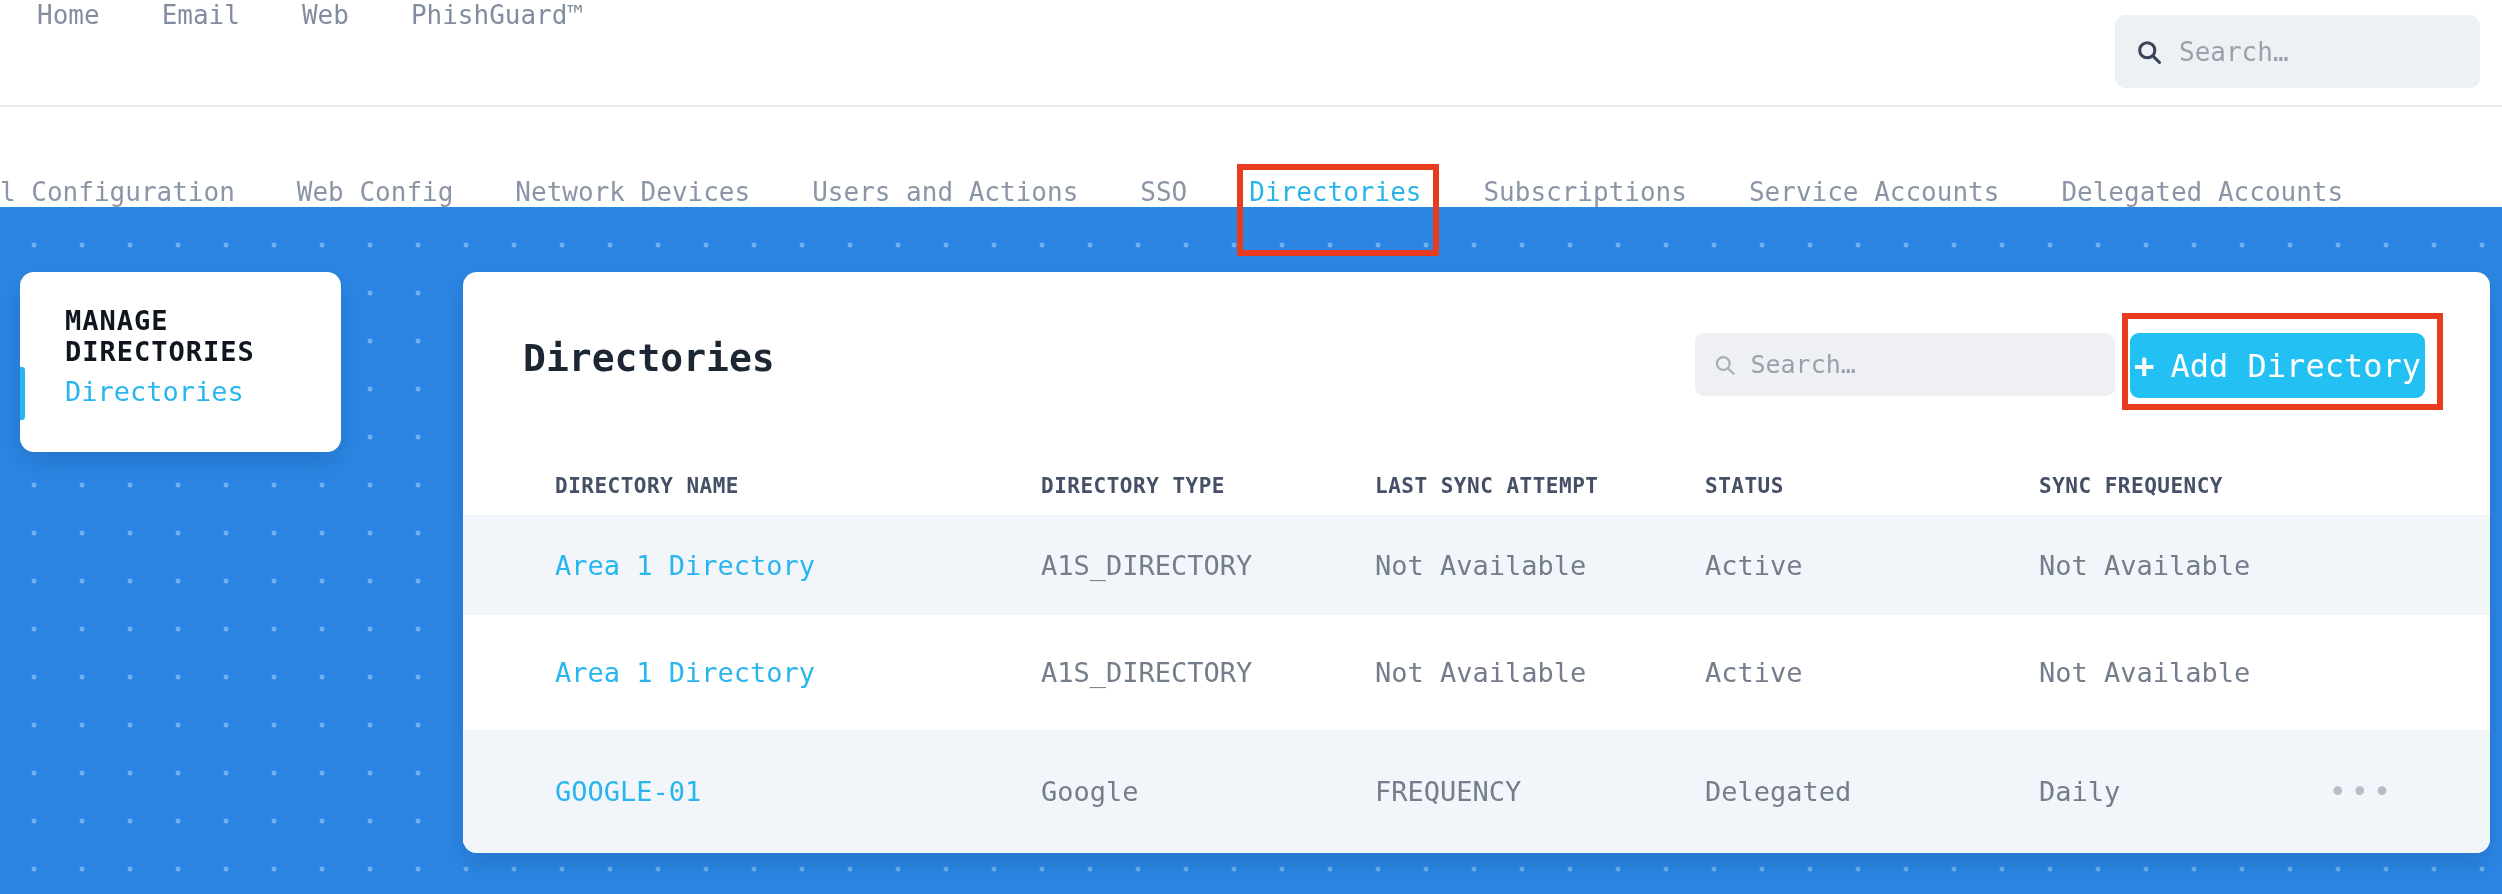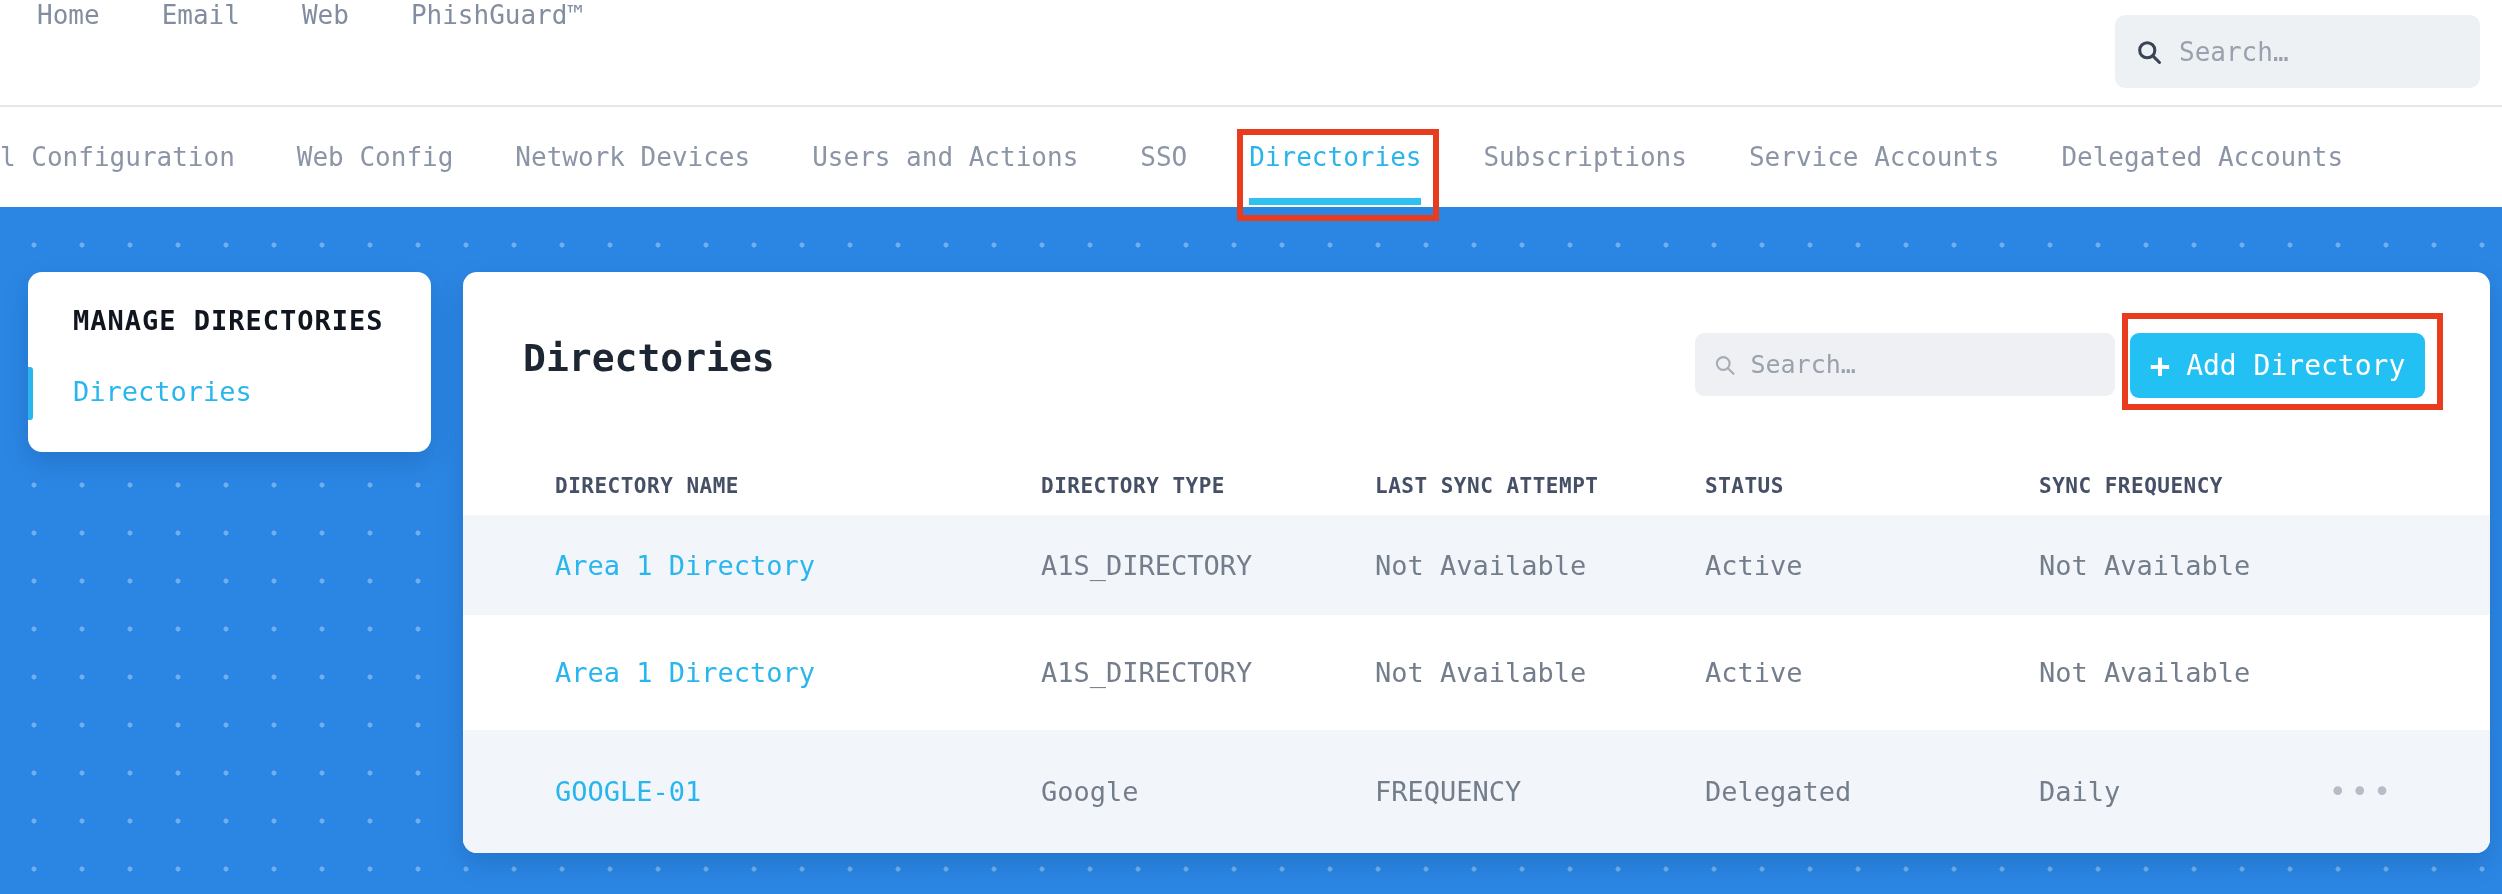--- a/index.html
+++ b/index.html
@@ -32,21 +32,21 @@
     font-family:inherit; font-size:26px; color:#3a4458; width:100%;
   }
   .search-input::placeholder { color:#98a1ad; opacity:1; }
 
   .divider { position:absolute; top:105px; left:0; width:2502px; height:2px; background:#e4e7eb; }
 
   
   .nav2 {
     position:absolute; top:107px; left:0; width:2502px; height:100px;
     background:#ffffff;
-    display:flex; align-items:center; gap:62px;
+    display:flex; align-items:flex-end; gap:62px;
     white-space:nowrap;
   }
   .nav2-item {
     font-size:26px; line-height:30px; color:#8b95a6; cursor:pointer;
     position:relative;
   }
   .nav2-item.active { color:#29b4ea; }
   .nav2-item.active::after {
     content:""; position:absolute; left:0; right:0;
     top:calc(100% + 26px); height:7px; background:#2fc0ef;
@@ -60,21 +60,21 @@
   .workspace {
     position:absolute; top:207px; left:0; width:2502px; height:687px;
     background-color:#2b86e3;
     background-image:radial-gradient(rgba(255,255,255,0.32) 2.2px, transparent 2.9px);
     background-size:48px 48px;
     background-position:10px 14px;
   }
 
   
   .side-card {
-    position:absolute; left:28px; top:65px; width:403px; height:180px;
+    position:absolute; left:20px; top:65px; width:321px; height:180px;
     background:#ffffff; border-radius:14px;
     box-shadow:0 10px 26px rgba(10,50,110,0.20);
   }
   .side-card-title {
     position:absolute; left:45px; top:33px;
     font-size:27px; font-weight:700; color:#10161f; letter-spacing:1px;
   }
   .side-card-link {
     position:absolute; left:45px; top:104px;
     font-size:27px; color:#29b5ee; cursor:pointer;
@@ -100,21 +100,21 @@
     display:flex; align-items:center; padding:0 18px; gap:14px;
   }
   .cardsearch .search-input { font-size:25px; }
   .add-btn {
     position:absolute; left:1667px; top:61px; width:295px; height:65px;
     background:#23c1f3; border:none; border-radius:9px; cursor:pointer;
     display:flex; align-items:center; justify-content:center; gap:16px;
     font-family:inherit; color:#ffffff;
   }
   .add-btn .plus { font-size:34px; font-weight:700; line-height:1; }
-  .add-btn .lbl  { font-size:28px; }
+  .add-btn .lbl  { font-size:32px; }
   .redbox-btn {
     position:absolute; left:1659px; top:41px; width:321px; height:97px;
     border:6px solid #e93c1f; pointer-events:none; z-index:5;
   }
 
   
   .tbl { position:absolute; left:0; top:185px; width:2027px; }
   .tbl-row {
     display:grid;
     grid-template-columns:486px 334px 330px 334px 1fr;

